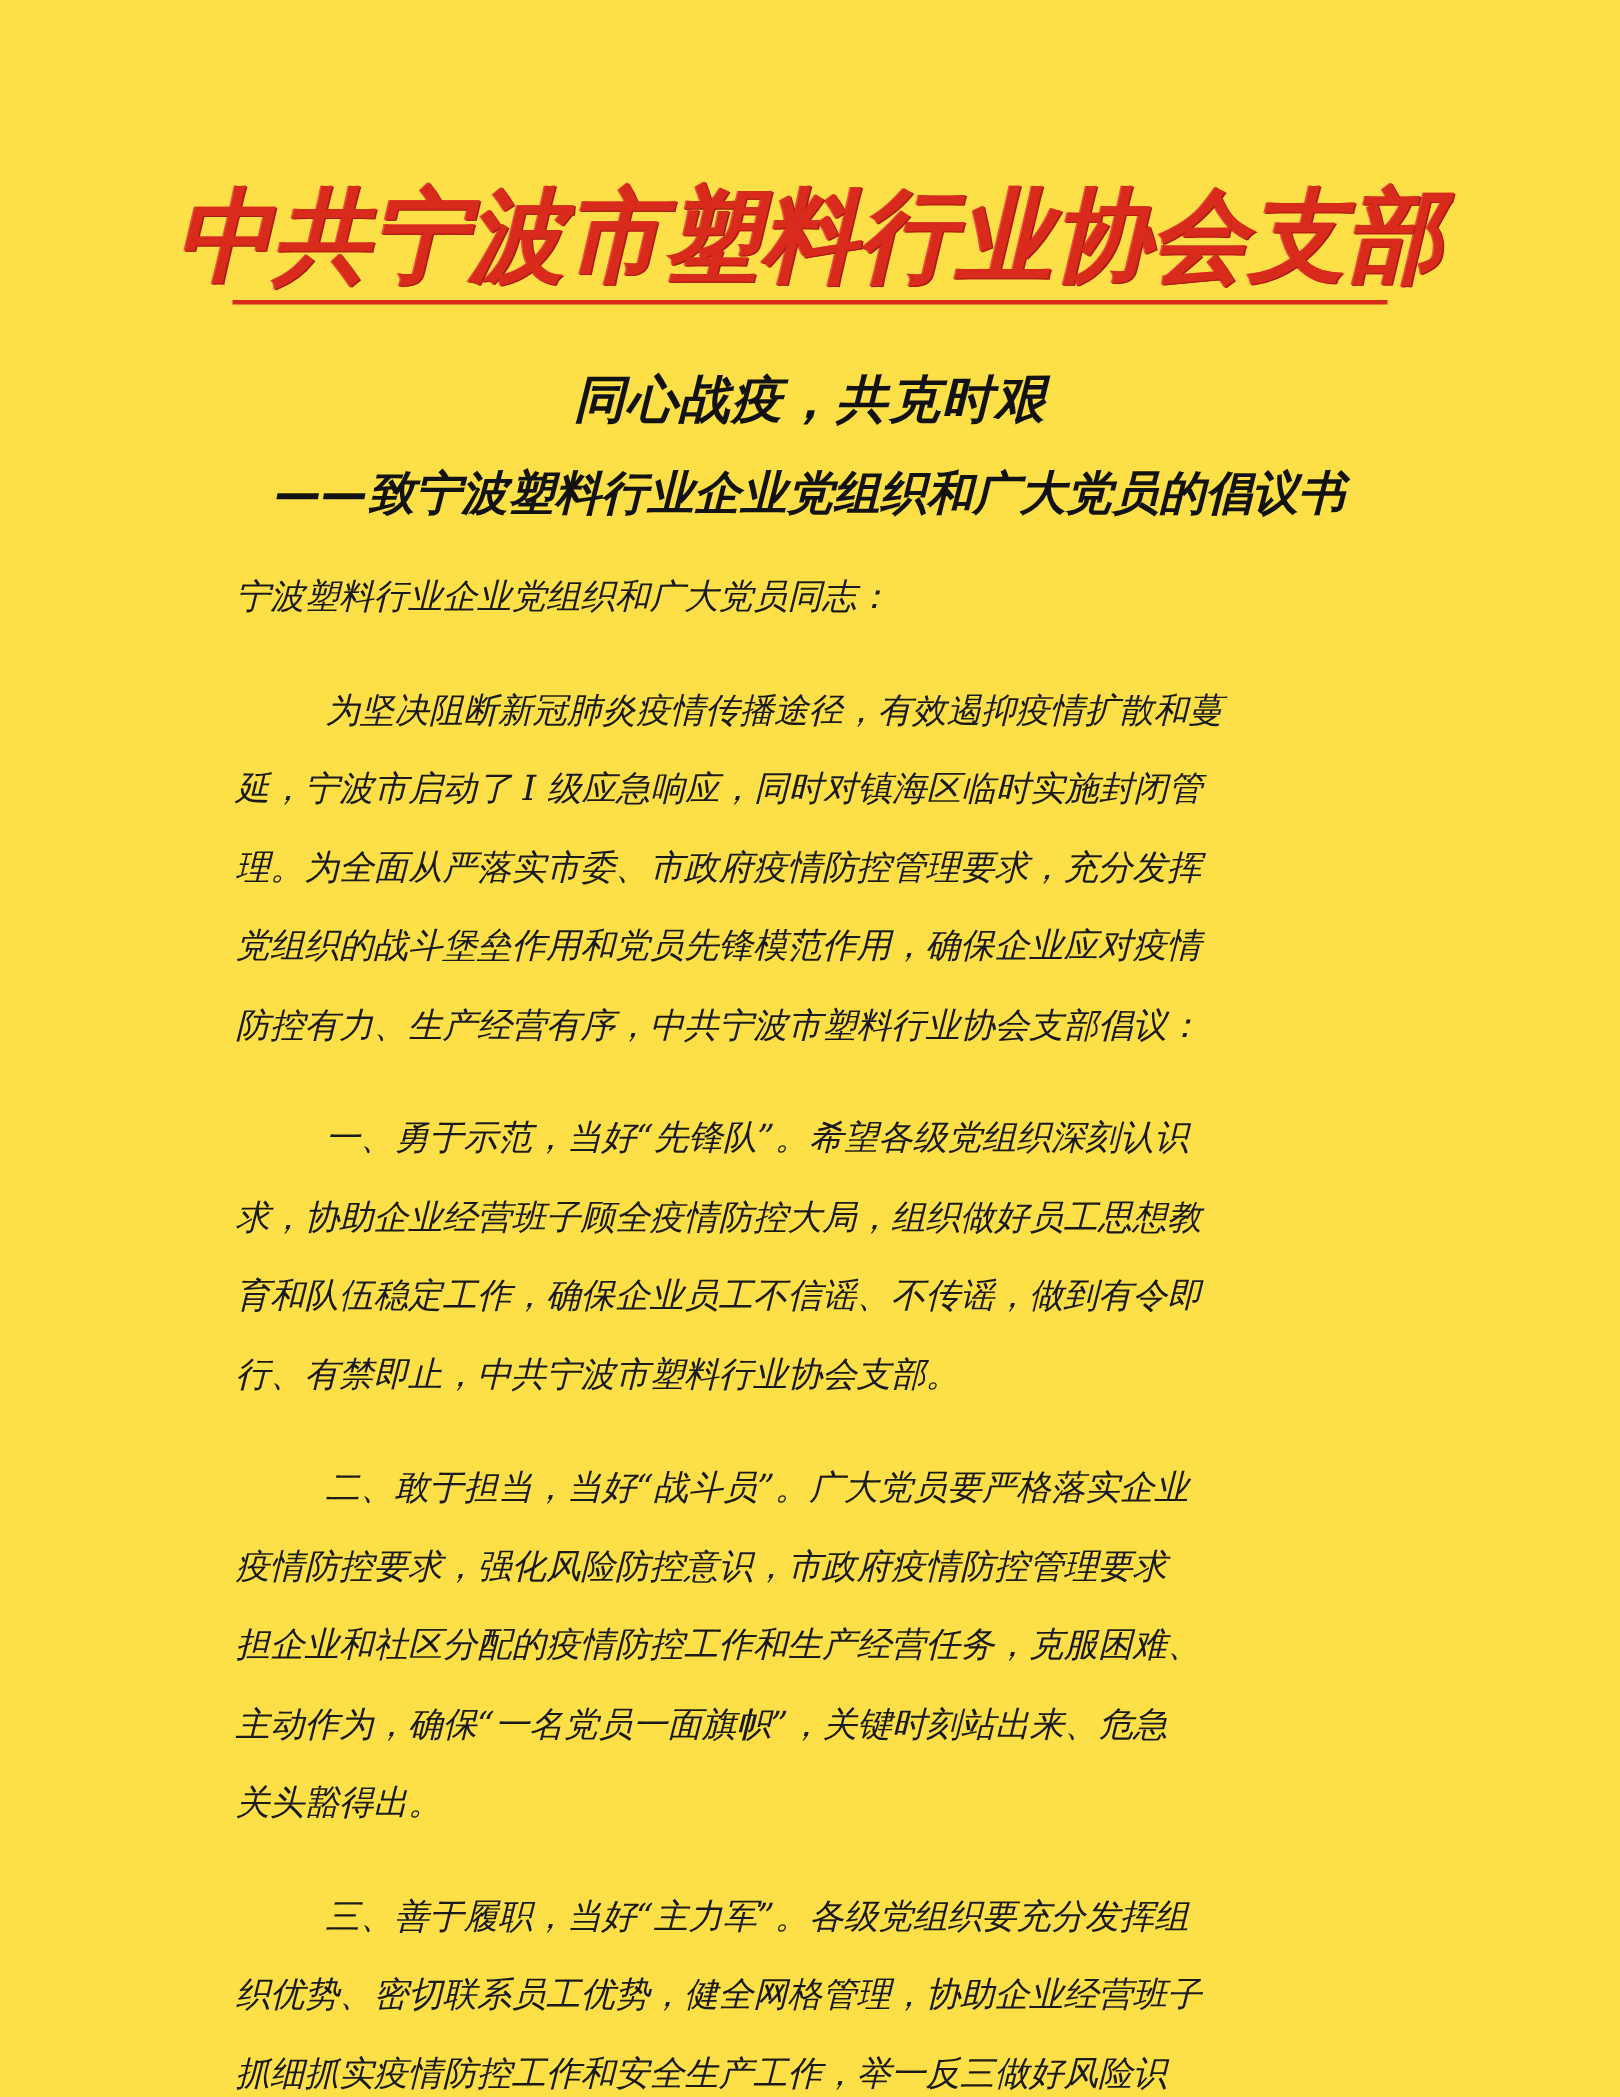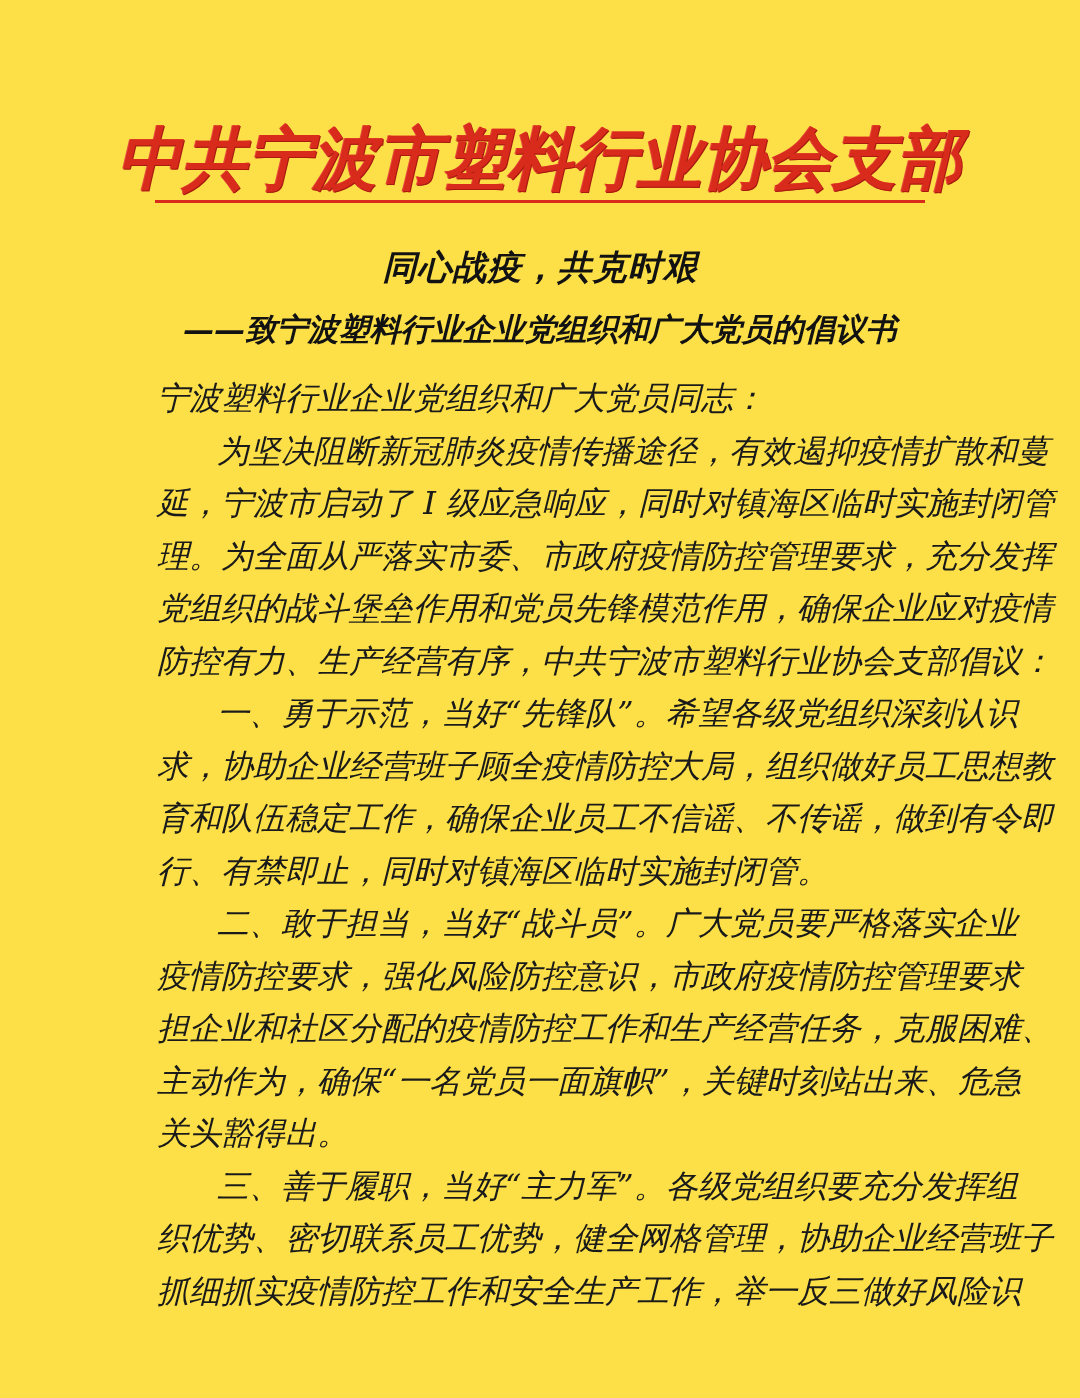--- a/index.html
+++ b/index.html
@@ -87,29 +87,30 @@
   
   .body-area {
     position: absolute;
     left: 157px;
     top: 372px;
     width: 772px;
   }
 
   .body-line {
     font-family: "DejaVu Serif", "Liberation Serif", serif;
-    font-size: 32px;
+    font-size: 23px;
     line-height: 52.5px;
     color: #1a1a1a;
     white-space: nowrap;
     letter-spacing: 0px;
   }
 
   .body-line.indent {
     text-indent: 60px;
+    margin-top: 23px;
   }
 
   .body-line.salutation {
     text-indent: 0;
   }
 </style>
 </head>
 <body>
 
 <div class="page">
@@ -127,21 +128,21 @@
     <div class="body-line salutation">宁波塑料行业企业党组织和广大党员同志：</div>
     <div id="body-lines">
         <div class="body-line indent">为坚决阻断新冠肺炎疫情传播途径，有效遏抑疫情扩散和蔓</div>
         <div class="body-line">延，宁波市启动了 I 级应急响应，同时对镇海区临时实施封闭管</div>
         <div class="body-line">理。为全面从严落实市委、市政府疫情防控管理要求，充分发挥</div>
         <div class="body-line">党组织的战斗堡垒作用和党员先锋模范作用，确保企业应对疫情</div>
         <div class="body-line">防控有力、生产经营有序，中共宁波市塑料行业协会支部倡议：</div>
         <div class="body-line indent">一、勇于示范，当好“先锋队”。希望各级党组织深刻认识</div>
         <div class="body-line">求，协助企业经营班子顾全疫情防控大局，组织做好员工思想教</div>
         <div class="body-line">育和队伍稳定工作，确保企业员工不信谣、不传谣，做到有令即</div>
-        <div class="body-line">行、有禁即止，同时对镇海区临时实施封闭管。</div>
+        <div class="body-line">行、有禁即止，中共宁波市塑料行业协会支部。</div>
         <div class="body-line indent">二、敢于担当，当好“战斗员”。广大党员要严格落实企业</div>
         <div class="body-line">疫情防控要求，强化风险防控意识，市政府疫情防控管理要求</div>
         <div class="body-line">担企业和社区分配的疫情防控工作和生产经营任务，克服困难、</div>
         <div class="body-line">主动作为，确保“一名党员一面旗帜”，关键时刻站出来、危急</div>
         <div class="body-line">关头豁得出。</div>
         <div class="body-line indent">三、善于履职，当好“主力军”。各级党组织要充分发挥组</div>
         <div class="body-line">织优势、密切联系员工优势，健全网格管理，协助企业经营班子</div>
         <div class="body-line">抓细抓实疫情防控工作和安全生产工作，举一反三做好风险识</div>
       </div>
   </div>

